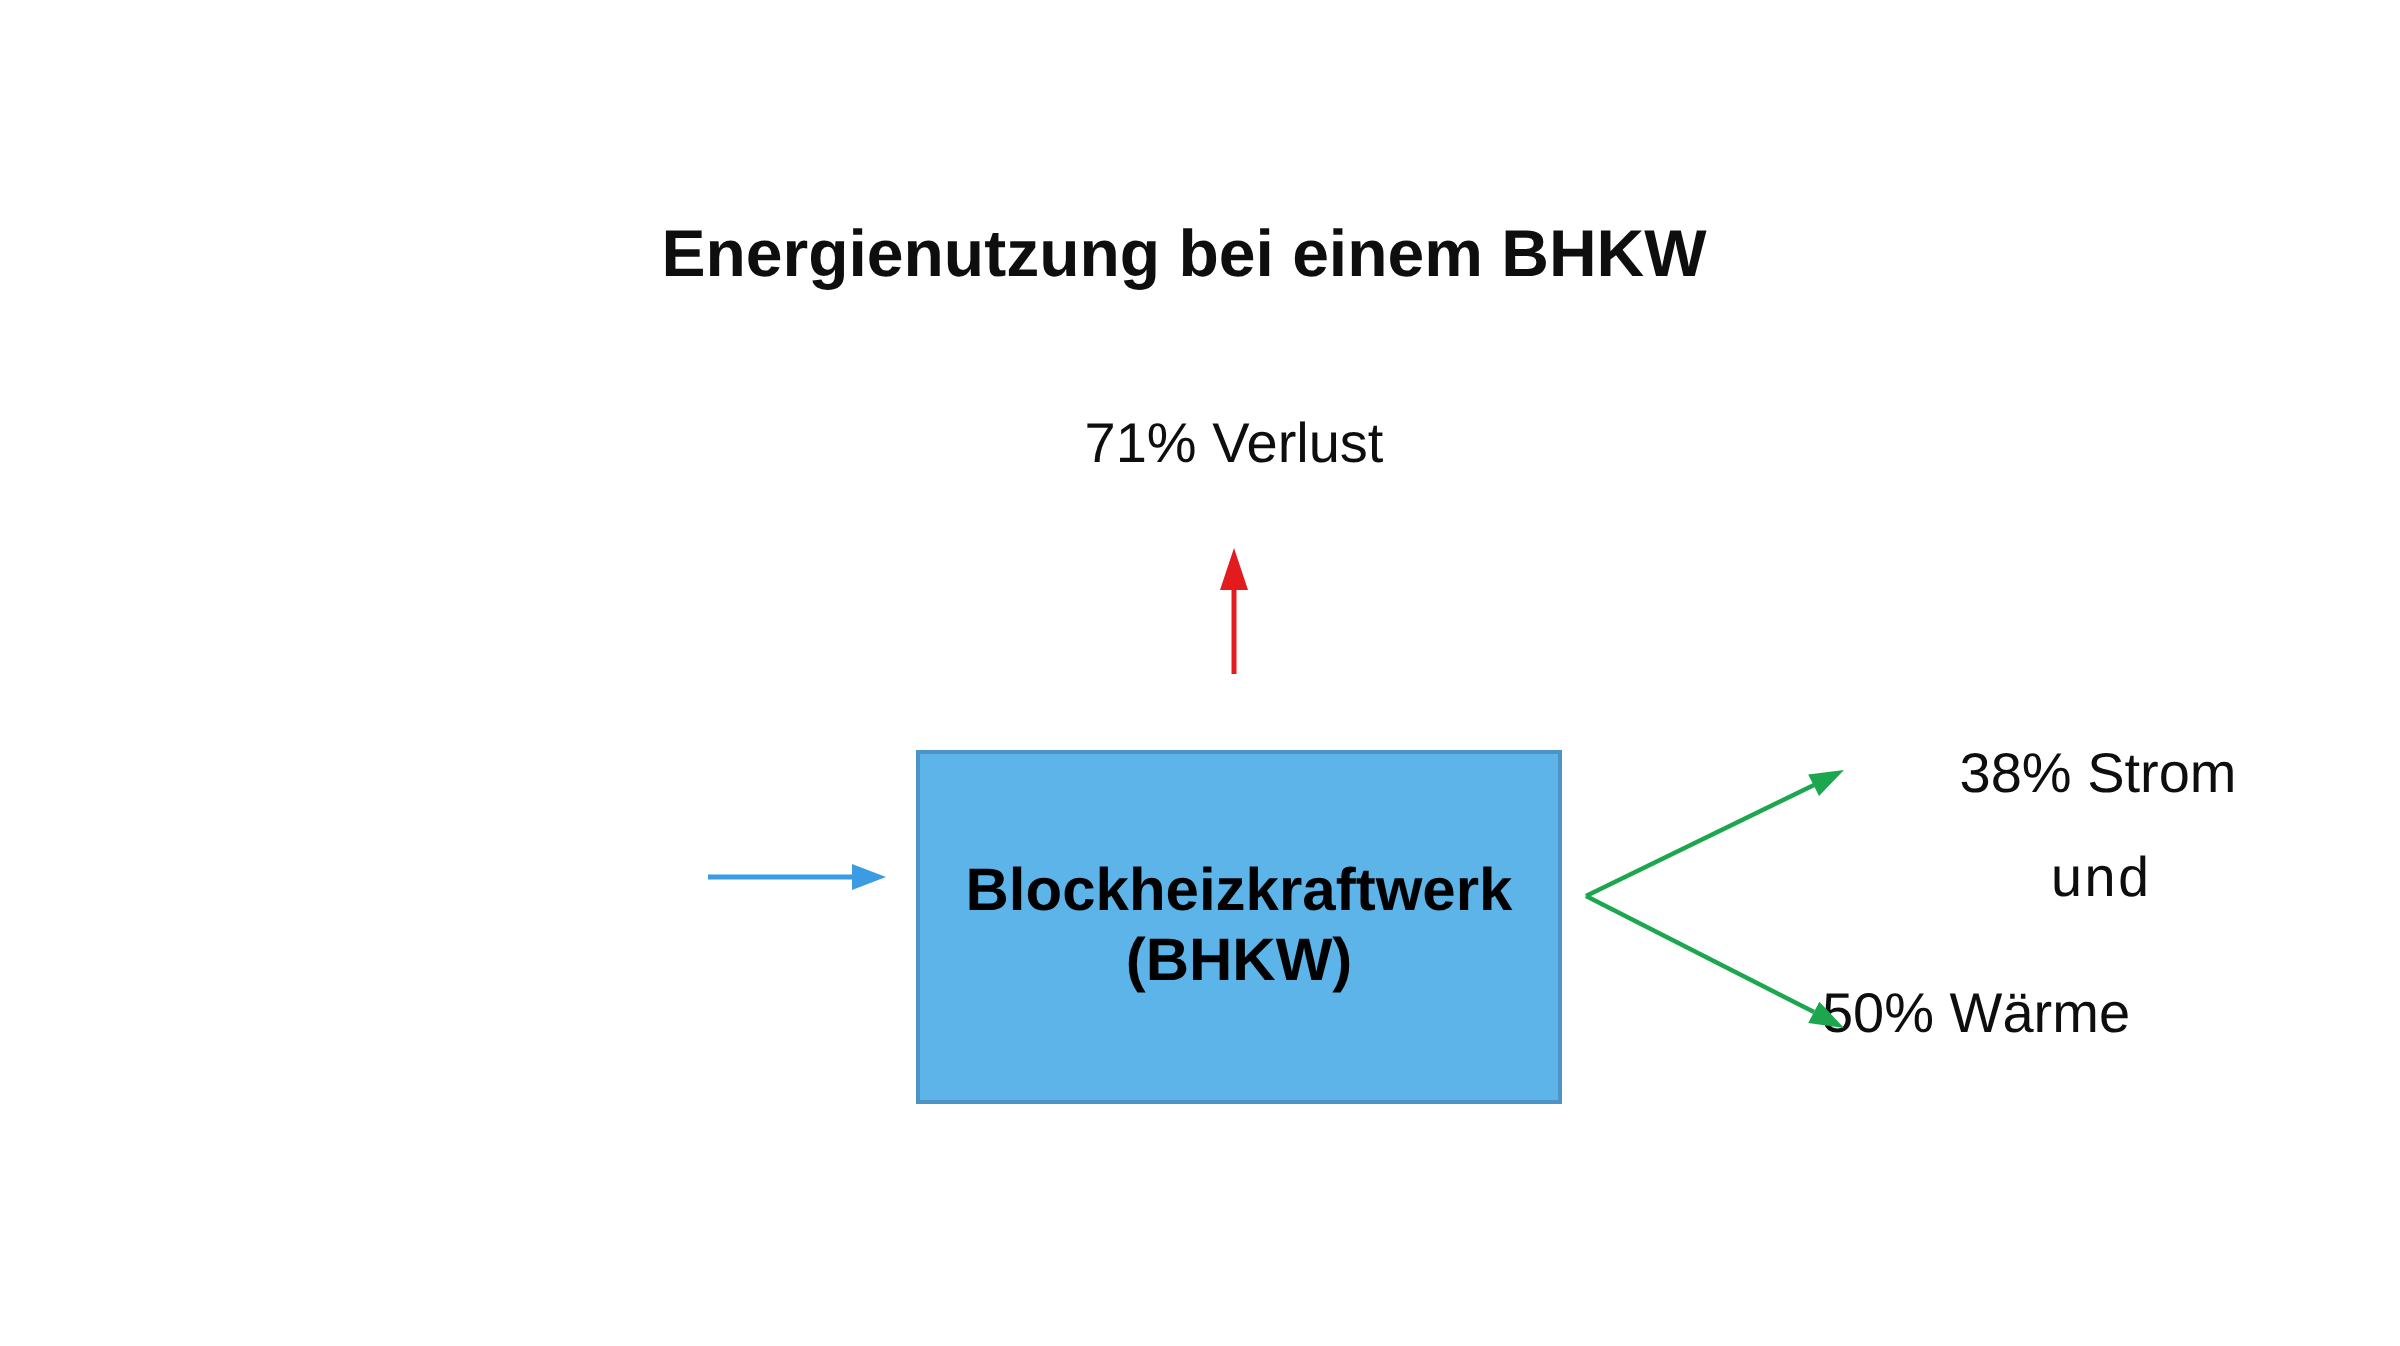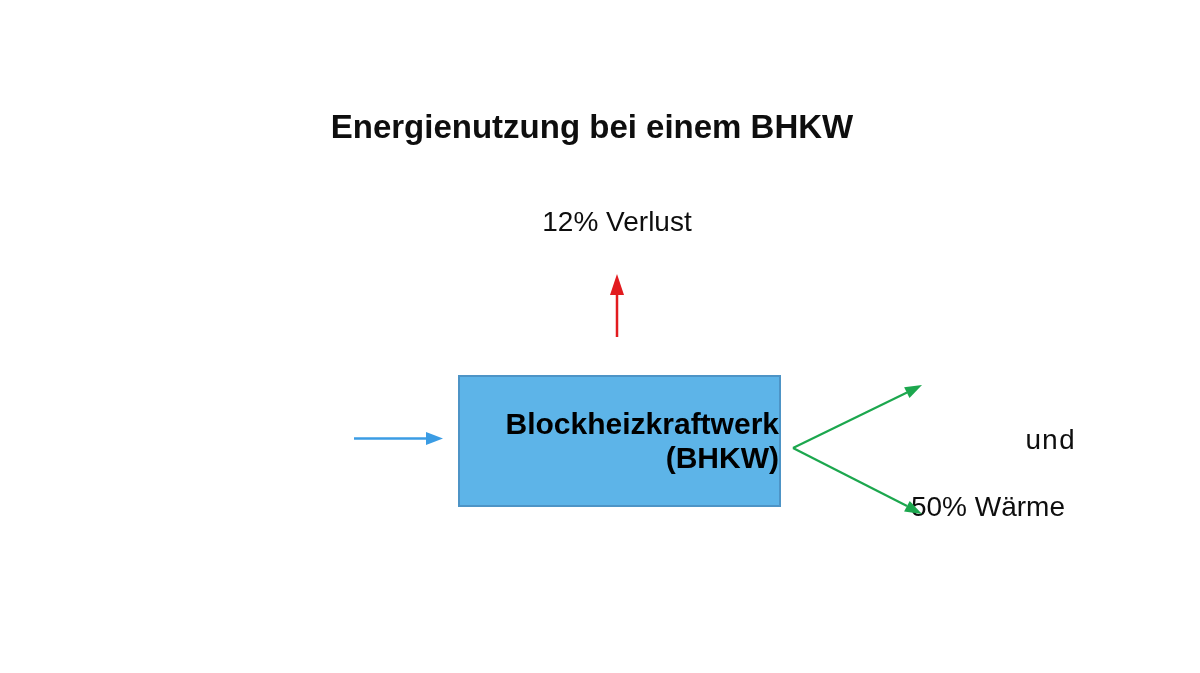--- a/index.html
+++ b/index.html
@@ -38,27 +38,27 @@
   .label-loss   { left: 617px;  top: 208px; }
   .label-input  { left: 227px;  top: 422px; }
   .label-strom  { left: 1049px; top: 373px; }
   .label-und    { left: 1050px; top: 428px; font-family: Liberation Mono, monospace; }
   .label-waerme { left: 988px; top: 493px; }
   .node {
     position: absolute;
     left: 458px;
     top: 375px;
     width: 323px;
-    height: 132px;
+    height: 177px;
     box-sizing: border-box;
     background: #5db4e8;
     border: 2px solid #4d94c6;
     display: flex;
     flex-direction: column;
-    align-items: flex-end;
+    align-items: center;
     justify-content: center;
     text-align: center;
     font-size: 30px;
     font-weight: bold;
     line-height: 1.14;
     color: #000000;
   }
   #arrow-layer {
     position: absolute;
     left: 0;
@@ -68,23 +68,24 @@
     pointer-events: none;
   }
 </style>
 </head>
 <body>
 
 <div id="canvas">
 
   <div class="title">Energienutzung bei einem BHKW</div>
 
-  <div class="label label-loss">12% Verlust</div>
+  <div class="label label-loss">71% Verlust</div>
 
 
+  <div class="label label-strom">38% Strom</div>
 
   <div class="label label-und">und</div>
 
   <div class="label label-waerme">50% Wärme</div>
 
   <div class="node">
     <div>Blockheizkraftwerk</div>
     <div>(BHKW)</div>
   </div>
 

